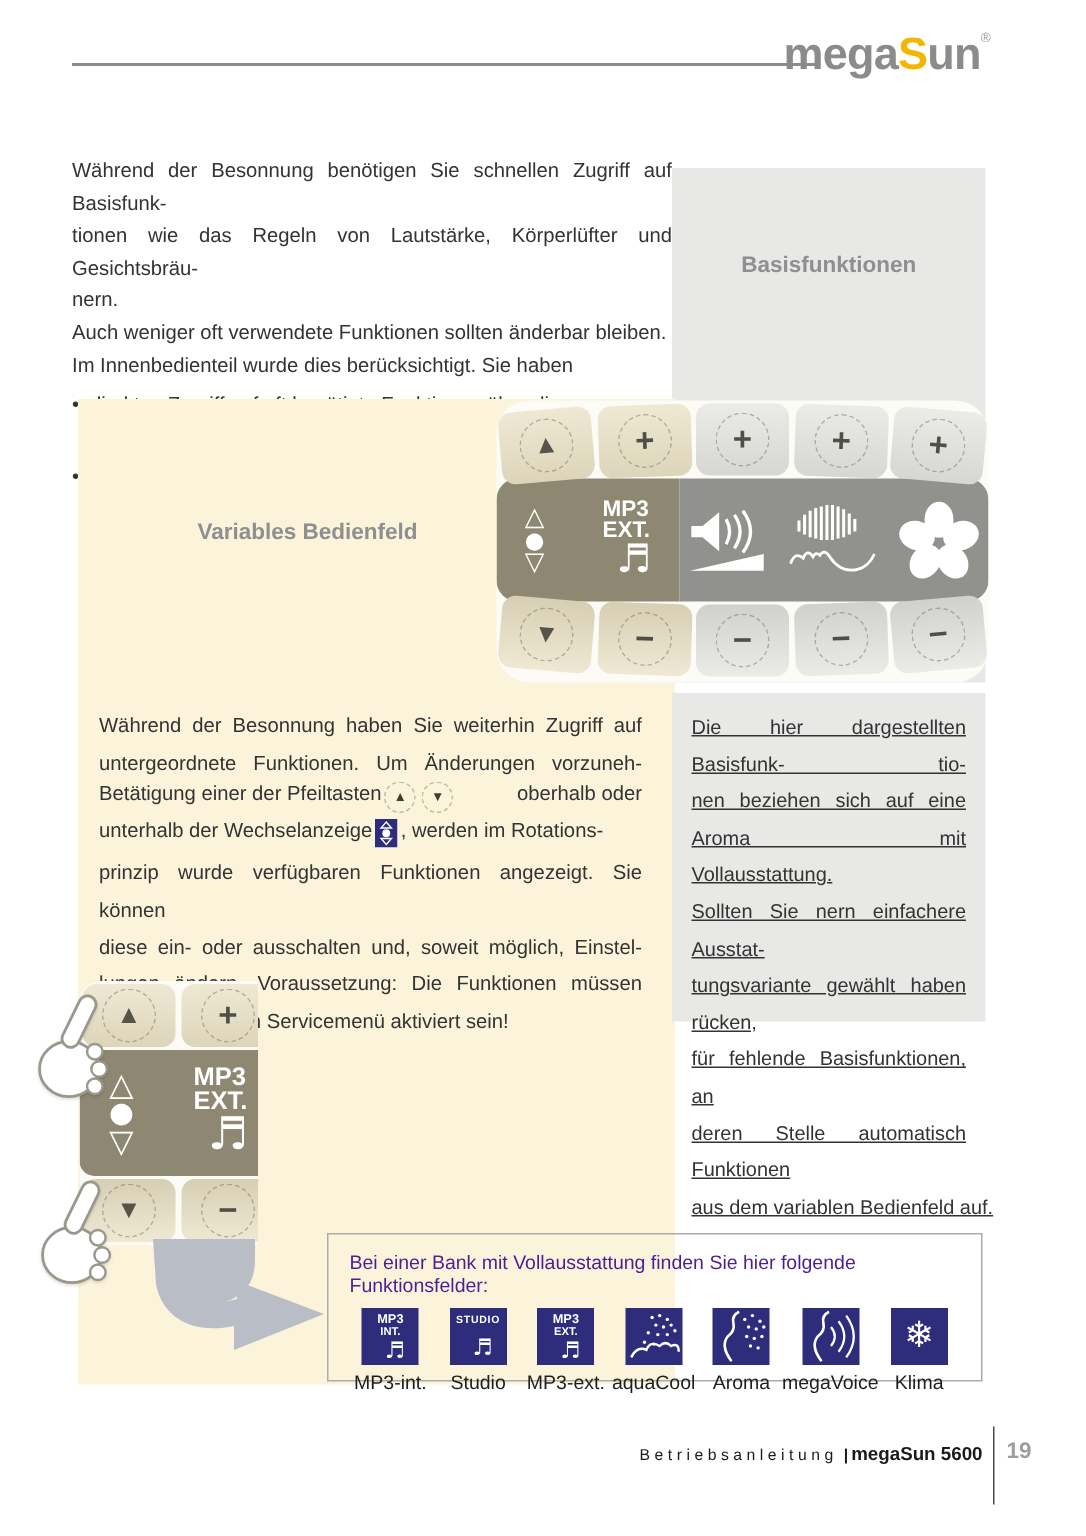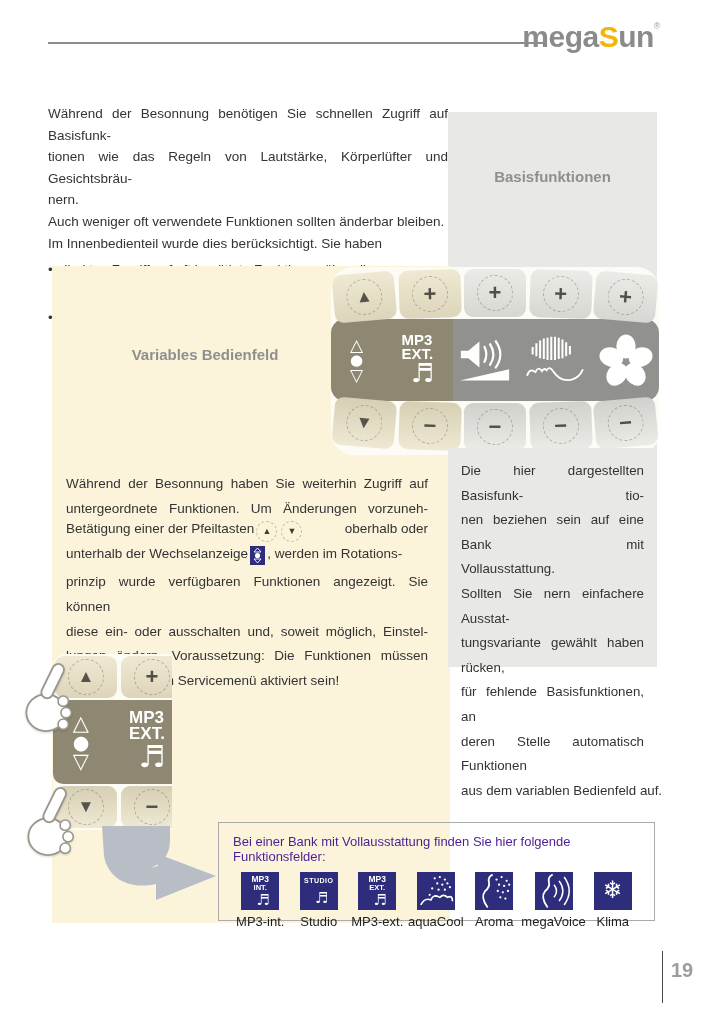--- a/index.html
+++ b/index.html
@@ -17,21 +17,21 @@
   .tline{font-size:13.5px;line-height:21.6px;color:#333;white-space:nowrap;}
   .tline.j{white-space:normal;text-align:justify;text-align-last:justify;}
   #intro{left:48px;top:103px;width:400px;}
   #intro .bullet{position:relative;padding-left:12px;margin-top:5px;white-space:normal;}
   #intro .bullet::before{content:"•";position:absolute;left:0;top:0;}
   #intro .cont{padding-left:12px;}
 
   
   #gray-main{left:448px;top:112px;width:209px;height:343px;background:#e8e8e6;}
   #basis-label{left:448px;top:168px;width:209px;text-align:center;font-size:15px;font-weight:bold;color:#8f8f8f;}
-  #note-box{left:448px;top:448px;width:209px;height:219px;background:#e8e8e6;box-sizing:border-box;padding:11px 13px;}
+  #note-box{left:448px;top:462px;width:209px;height:219px;background:#e8e8e6;box-sizing:border-box;padding:11px 13px;text-decoration:underline;}
   #note-box .tline{font-size:13.3px;line-height:24.6px;}
 
   
   #yellow-box{left:52px;top:266px;width:398px;height:657px;background:#fbf4db;}
   #variable-label{left:100px;top:346px;width:210px;text-align:center;font-size:15px;font-weight:bold;color:#8f8f8f;}
 
   
   .panel{display:flex;flex-direction:column;border-radius:22px;background:#fcfbf6;overflow:hidden;}
   .prow{display:flex;}
   .pbtn{position:relative;display:flex;align-items:center;justify-content:center;margin:2px;border-radius:9px;flex:1;}
@@ -103,21 +103,21 @@
   .lg-b2{color:#fff;font-weight:bold;font-size:7.5px;line-height:8px;text-align:center;}
   .lg-note{color:#fff;font-size:15px;line-height:16px;margin-left:6px;}
   .lg-snow{color:#fff;font-size:24px;line-height:36px;}
   .lg-label{font-size:13px;color:#1e1e1e;margin-top:4px;white-space:nowrap;}
 
   
   #footer-text{right:69px;top:962px;font-size:10.5px;letter-spacing:3px;color:#1a1a1a;white-space:nowrap;}
   #footer-text .prod{font-size:12.5px;font-weight:bold;letter-spacing:0;}
   #footer-text .pipe{letter-spacing:0;margin:0 2px 0 4px;font-weight:bold;}
   #footer-rule{left:662px;top:951px;width:1px;height:52px;background:#4a4a4a;}
-  #page-num{left:671px;top:959px;font-size:20px;font-weight:bold;color:#9d9d9d;}
+  #page-num{left:671px;top:959px;font-size:15px;font-weight:bold;color:#9d9d9d;}
 </style>
 </head>
 <body>
 
 <div id="page">
 
   <div id="top-rule" class="abs"></div>
   <div id="logo" class="abs"><span>mega</span><span class="accent">S</span><span>un</span><span class="mark">®</span></div>
 
   <div id="intro" class="abs">
@@ -256,21 +256,21 @@
       <span class="seg">, werden im Rotations-</span>
     </div>
     <div class="tline j">prinzip wurde verfügbaren Funktionen angezeigt. Sie können</div>
     <div class="tline j">diese ein- oder ausschalten und, soweit möglich, Einstel-</div>
     <div class="tline j">lungen ändern. Voraussetzung: Die Funktionen müssen</div>
     <div class="tline">vorhanden und im Servicemenü aktiviert sein!</div>
   </div>
 
   <div id="note-box" class="abs">
     <div class="tline j">Die hier dargestellten Basisfunk- tio-</div>
-    <div class="tline j">nen beziehen sein auf eine Bank mit</div>
+    <div class="tline j">nen beziehen sich auf eine Aroma mit</div>
     <div class="tline">Vollausstattung.</div>
     <div class="tline j">Sollten Sie nern einfachere Ausstat-</div>
     <div class="tline j">tungsvariante gewählt haben rücken,</div>
     <div class="tline j">für fehlende Basisfunktionen, an</div>
     <div class="tline j">deren Stelle automatisch Funktionen</div>
     <div class="tline">aus dem variablen Bedienfeld auf.</div>
   </div>
 
   <div id="panel-lower-wrap" class="abs">
     <div id="panel-lower" class="panel">
@@ -419,16 +419,17 @@
       <div class="lg-item">
         <div class="lg-sq">
           <div class="lg-snow glyph">❄</div>
         </div>
         <div class="lg-label">Klima</div>
       </div>
 
     </div>
   </div>
 
+  <div id="footer-text" class="abs"><span>Betriebsanleitung</span><span class="pipe">|</span><span class="prod">megaSun 5600</span></div>
   <div id="footer-rule" class="abs"></div>
   <div id="page-num" class="abs">19</div>
 
 </div>
 
 </body></html>

